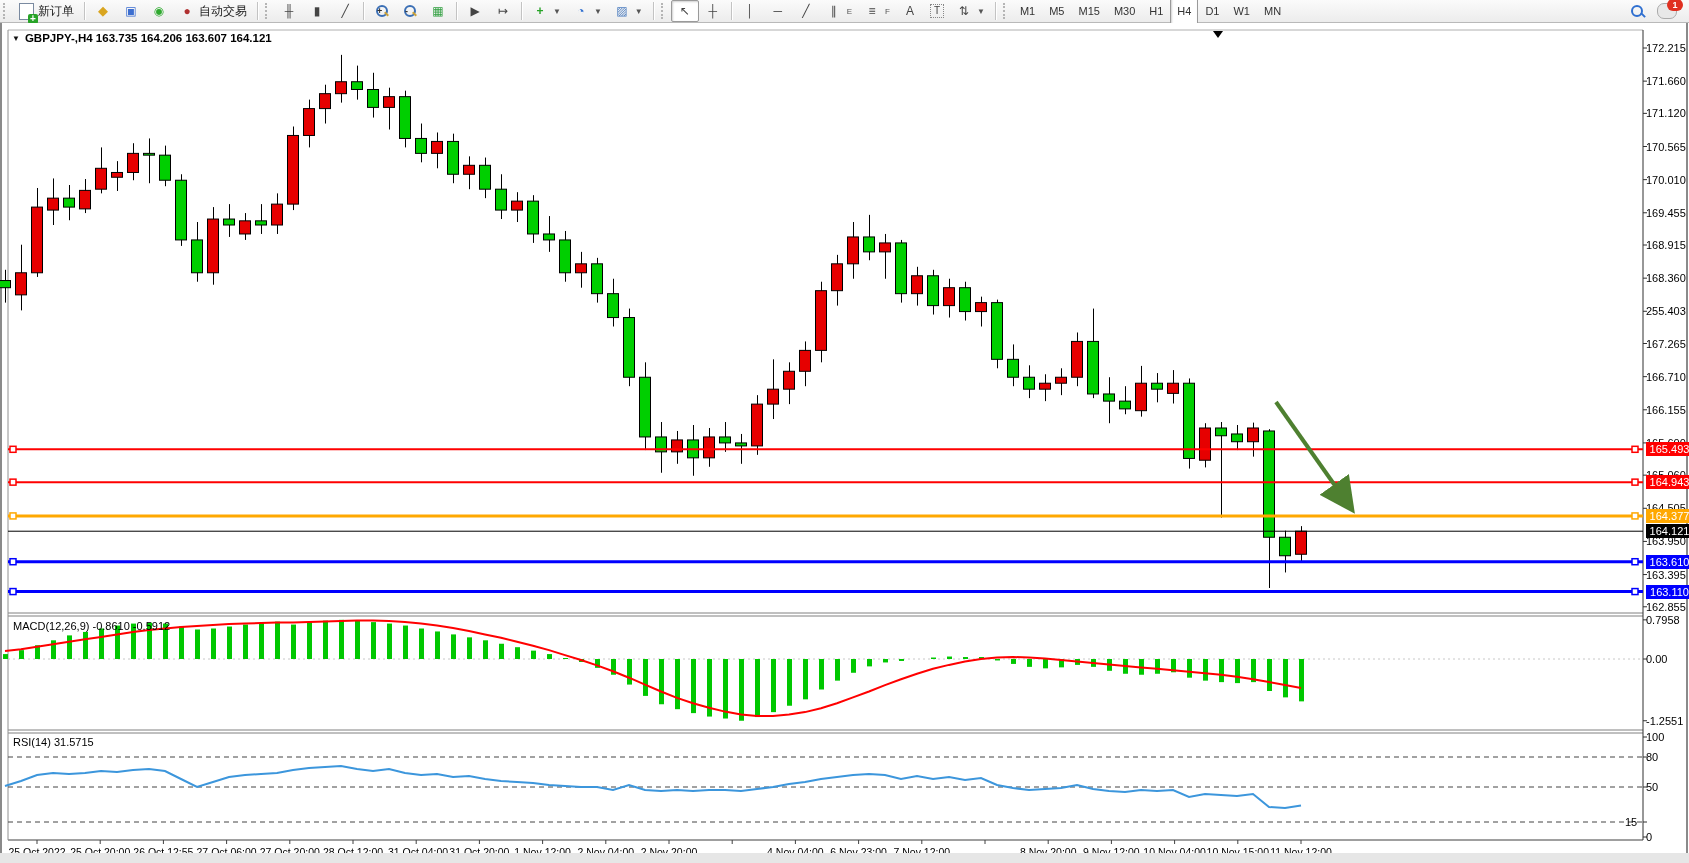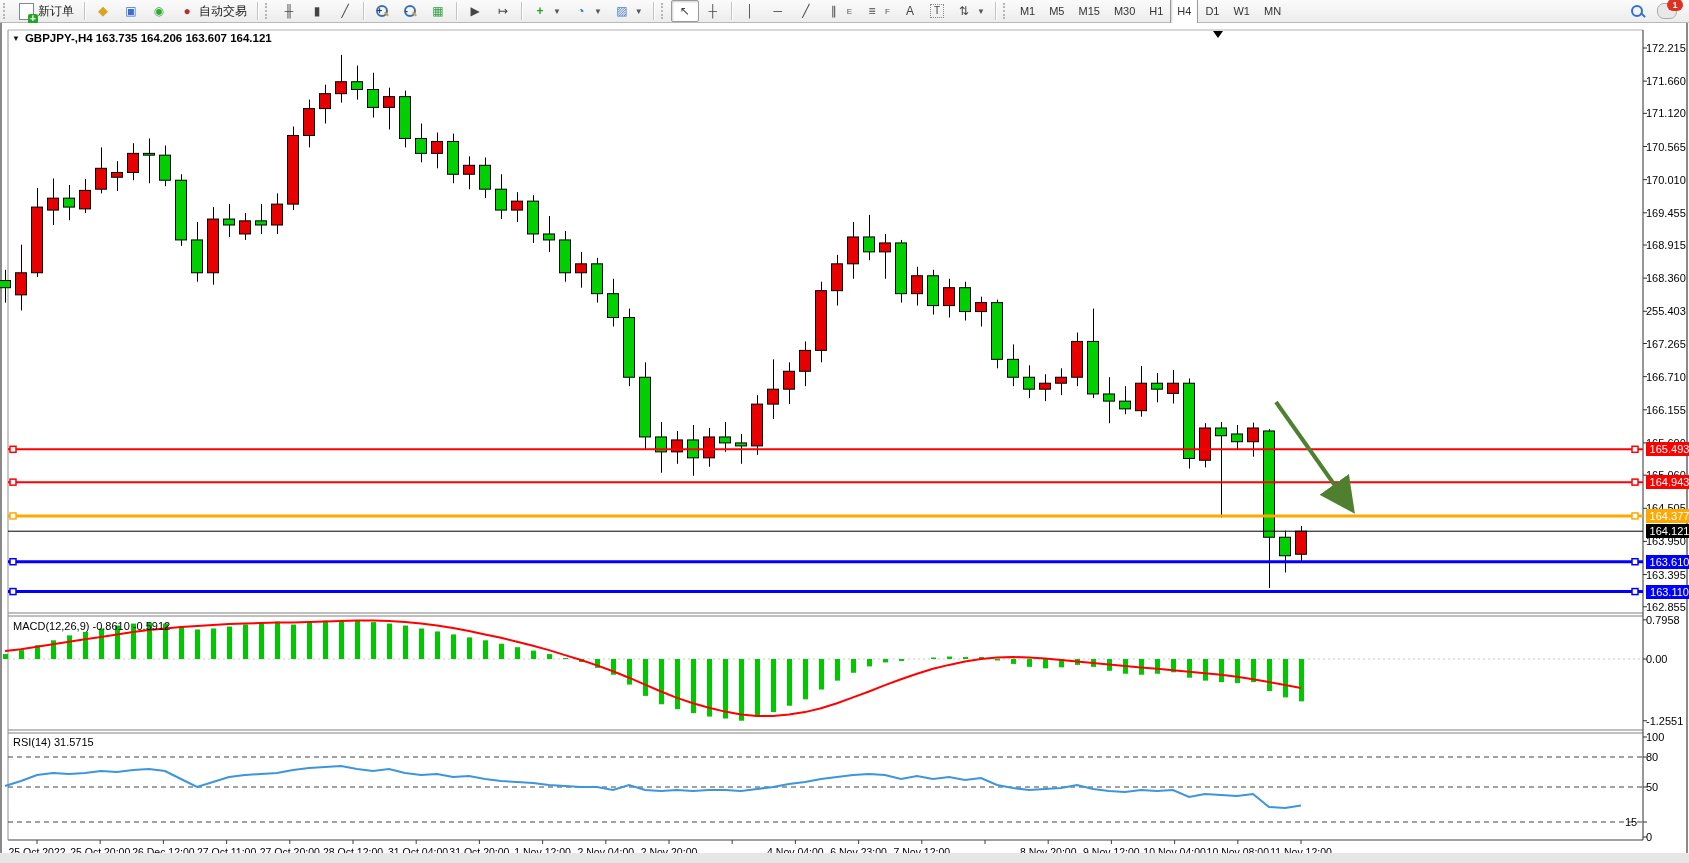--- a/index.html
+++ b/index.html
@@ -557,34 +557,34 @@
         <div class="line-price-label" style="top: 419.303px; background: rgb(255, 0, 0);">165.493</div>
         <div class="line-price-label" style="top: 452.138px; background: rgb(255, 0, 0);">164.943</div>
         <div class="line-price-label" style="top: 485.929px; background: rgb(255, 168, 0);">164.377</div>
         <div class="line-price-label" style="top: 501.212px; background: rgb(0, 0, 0);">164.121</div>
         <div class="line-price-label" style="top: 531.718px; background: rgb(0, 0, 255);">163.610</div>
         <div class="line-price-label" style="top: 561.568px; background: rgb(0, 0, 255);">163.110</div>
       </div>
     <div id="time-axis">
         <div class="time-label" style="left: -8px; top: 823px;">25 Oct 2022</div>
         <div class="time-label" style="left: 55.2px; top: 823px;">25 Oct 20:00</div>
-        <div class="time-label" style="left: 118.4px; top: 823px;">26 Dec 12:00</div>
-        <div class="time-label" style="left: 181.6px; top: 823px;">27 Oct 11:00</div>
+        <div class="time-label" style="left: 118.4px; top: 823px;">26 Oct 12:55</div>
+        <div class="time-label" style="left: 181.6px; top: 823px;">27 Oct 06:00</div>
         <div class="time-label" style="left: 244.8px; top: 823px;">27 Oct 20:00</div>
         <div class="time-label" style="left: 308px; top: 823px;">28 Oct 12:00</div>
         <div class="time-label" style="left: 373px; top: 823px; text-decoration: underline;">31 Oct 04:00</div>
         <div class="time-label" style="left: 434.4px; top: 823px;">31 Oct 20:00</div>
         <div class="time-label" style="left: 497.6px; top: 823px;">1 Nov 12:00</div>
         <div class="time-label" style="left: 560.8px; top: 823px;">2 Nov 04:00</div>
         <div class="time-label" style="left: 624px; top: 823px;">2 Nov 20:00</div>
         <div class="time-label" style="left: 687.2px; top: 847px; text-align: center;">3 Nov 12:00</div>
         <div class="time-label" style="left: 750.4px; top: 823px;">4 Nov 04:00</div>
         <div class="time-label" style="left: 813.6px; top: 823px;">6 Nov 23:00</div>
         <div class="time-label" style="left: 876.8px; top: 823px;">7 Nov 12:00</div>
         <div class="time-label" style="left: 940px; top: 823px; margin-top: 12px;">8 Nov 04:00</div>
         <div class="time-label" style="left: 1003.2px; top: 823px;">8 Nov 20:00</div>
         <div class="time-label" style="left: 1066.4px; top: 823px;">9 Nov 12:00</div>
         <div class="time-label" style="left: 1129.6px; top: 823px;">10 Nov 04:00</div>
-        <div class="time-label" style="left: 1192.8px; top: 823px;">10 Nov 08:00</div>
+        <div class="time-label" style="left: 1192.8px; top: 823px;">10 Nov 15:00</div>
         <div class="time-label" style="left: 1256px; top: 823px;">11 Nov 12:00</div>
       </div>
   </div>
 </div>
 
 </body></html>

